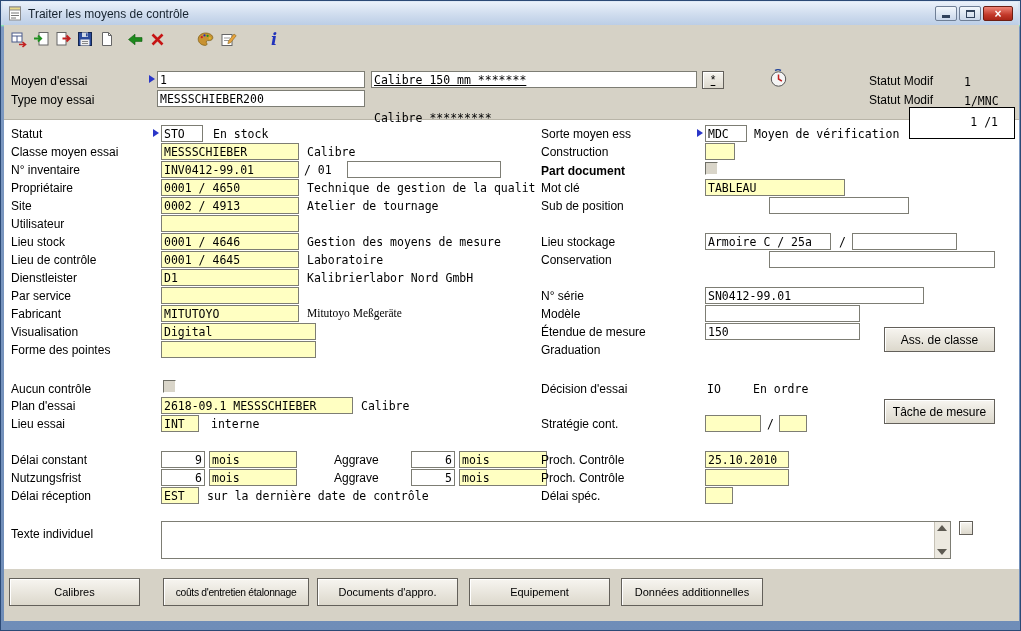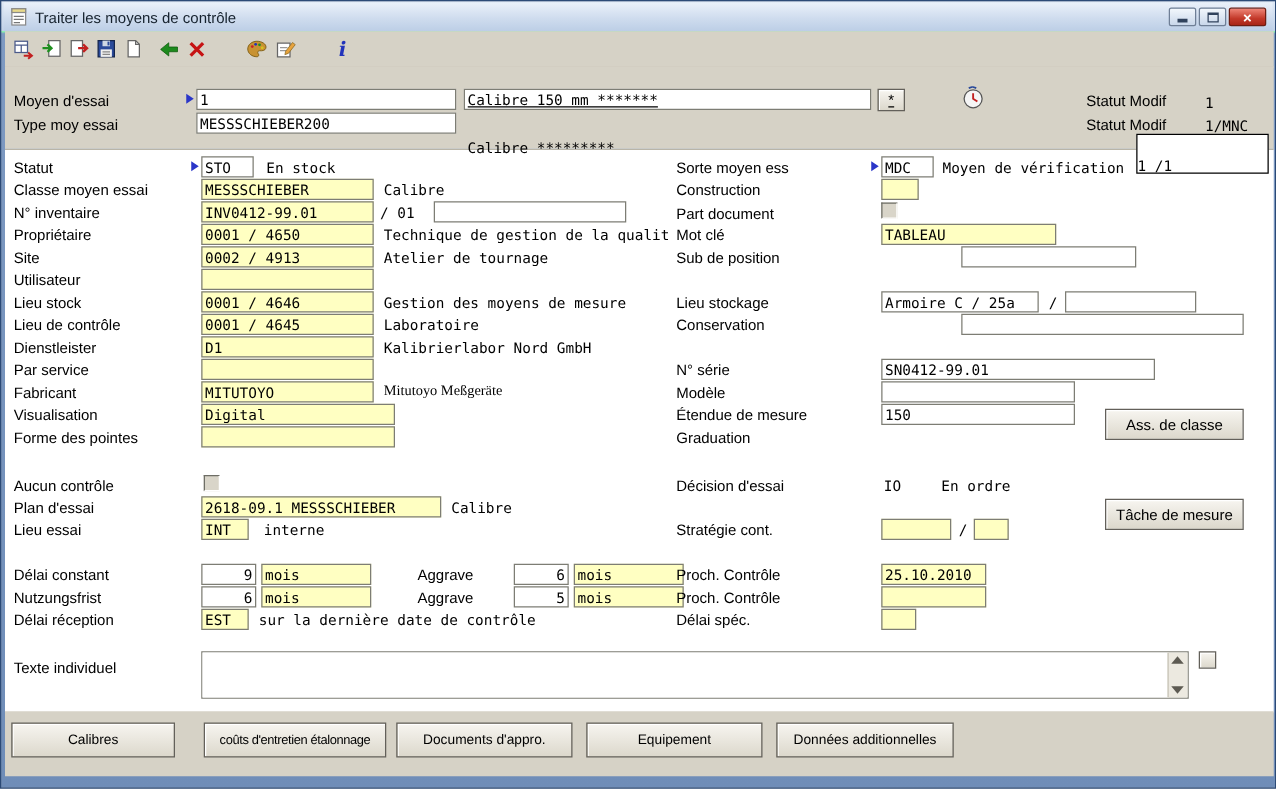--- a/index.html
+++ b/index.html
@@ -37,21 +37,21 @@
   .fld.num{text-align:right;}
   .tri{position:absolute;width:0;height:0;border-top:4px solid transparent;border-bottom:4px solid transparent;border-left:6px solid #2a36c8;}
   .chk{position:absolute;width:13px;height:13px;box-sizing:border-box;background:#d9d5c9;
     border:1px solid #fff;border-top-color:#6e6e66;border-left-color:#6e6e66;}
   .btn{position:absolute;box-sizing:border-box;border:1px solid #63605a;
     background:linear-gradient(180deg,#f7f5f0,#dcd8cc);box-shadow:inset 1px 1px 0 #ffffff;
     font:12px "Liberation Sans",sans-serif;display:flex;align-items:center;justify-content:center;cursor:default;white-space:nowrap;}
   .bbtn{font-size:11px;}
   .bbtn2{font-size:10.3px;letter-spacing:-0.3px;}
   .counterbox{position:absolute;left:908px;top:106px;width:106px;height:32px;box-sizing:border-box;
-    border:1px solid #000;background:#fff;font:11.5px "DejaVu Sans Mono",monospace;text-align:left;padding:18px 16px 0 0;}
+    border:1px solid #000;background:#fff;font:11.5px "DejaVu Sans Mono",monospace;text-align:right;padding:7px 16px 0 0;}
   .txtwrap{position:absolute;left:160px;top:520px;width:790px;height:38px;box-sizing:border-box;border:1px solid #7d7d74;background:#fff;}
   .txtarea{position:absolute;left:0;top:0;width:773px;height:36px;border:none;resize:none;
     font:11.5px "DejaVu Sans Mono",monospace;outline:none;padding:1px 2px;box-sizing:border-box;}
   .vscroll{position:absolute;right:0;top:0;width:15px;height:36px;background:#ece9e0;border-left:1px solid #c6c2b6;}
   .sarr{position:absolute;left:2px;width:0;height:0;border-left:5px solid transparent;border-right:5px solid transparent;}
   .sarr.up{top:3px;border-bottom:6px solid #5d5a52;}
   .sarr.dn{bottom:3px;border-top:6px solid #5d5a52;}
 </style>
 </head>
 <body>
@@ -266,21 +266,21 @@
   <div class="btn" style="left:958px;top:520px;width:14px;height:14px;"></div>
 
   <span class="lbl" style="left:540px;top:126px;">Sorte moyen ess</span>
   <span class="tri" style="left:696px;top:128px;"></span>
   <input class="fld" style="left: 704px; top: 124px; width: 42px;" value="MDC">
   <span class="val" style="left:753px;top:126px;">Moyen de vérification</span>
 
   <span class="lbl" style="left:540px;top:144px;">Construction</span>
   <input class="fld yellow" style="left: 704px; top: 142px; width: 30px;" value="">
 
-  <span class="lbl" style="left:540px;top:163px;">Part document</span>
+  <span class="lbl" style="left:540px;top:163px;font-weight:bold;">Part document</span>
   <div class="chk" style="left:704px;top:161px;"></div>
 
   <span class="lbl" style="left:540px;top:180px;">Mot clé</span>
   <input class="fld yellow" style="left: 704px; top: 178px; width: 140px;" value="TABLEAU">
 
   <span class="lbl" style="left:540px;top:198px;">Sub de position</span>
   <input class="fld" style="left: 768px; top: 196px; width: 140px;" value="">
 
   <span class="lbl" style="left:540px;top:234px;">Lieu stockage</span>
   <input class="fld" style="left: 704px; top: 232px; width: 126px;" value="Armoire C / 25a">

